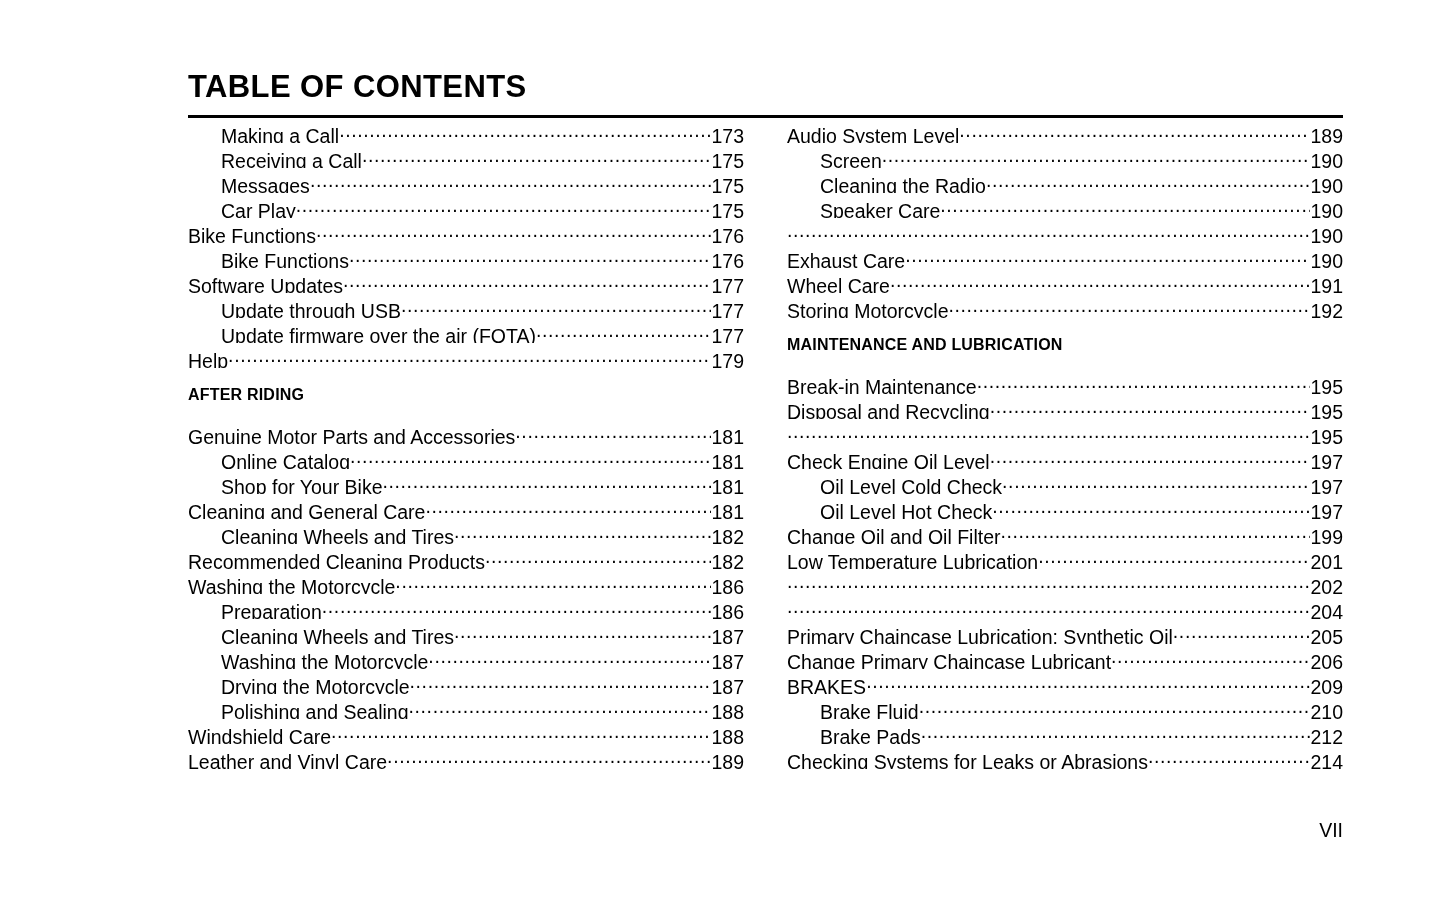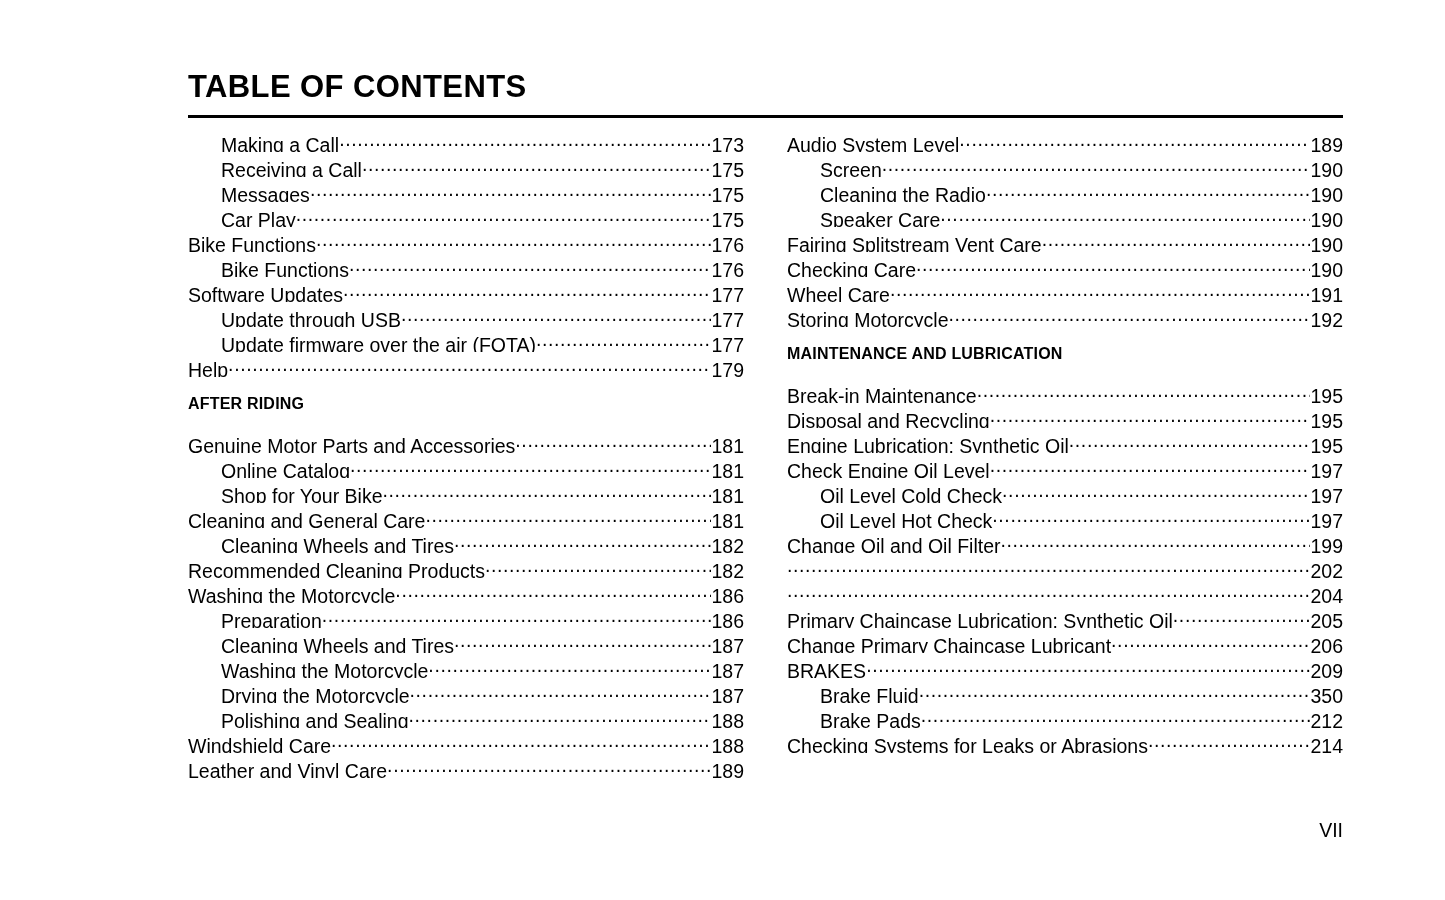--- a/index.html
+++ b/index.html
@@ -33,21 +33,20 @@
   }
   .title-rule {
     margin-top: 9px;
     border-top: 3px solid #000;
     width: 100%;
     height: 0;
   }
   .columns {
     display: flex;
     flex-direction: row;
-    margin-top: 9px;
     width: 100%;
   }
   .col {
     width: 556px;
     flex: 0 0 556px;
   }
   .col-right {
     margin-left: 43px;
   }
   .section-head {
@@ -262,26 +261,25 @@
             <span class="entry-label">Cleaning the Radio</span>
             <span class="entry-leader"></span>
             <span class="entry-page">190</span>
           </li>
           <li class="toc-entry lvl1">
             <span class="entry-label">Speaker Care</span>
             <span class="entry-leader"></span>
             <span class="entry-page">190</span>
           </li>
           <li class="toc-entry">
-            <span class="entry-label">Fairing Splitstream Vent Care</span>
-            <span class="entry-leader"></span>
-            <span class="entry-page">190</span>
-          </li>
-          <li class="toc-entry">
-            <span class="entry-label">Checking Care</span>
+            <span class="entry-leader"></span>
+            <span class="entry-page">190</span>
+          </li>
+          <li class="toc-entry">
+            <span class="entry-label">Exhaust Care</span>
             <span class="entry-leader"></span>
             <span class="entry-page">190</span>
           </li>
           <li class="toc-entry">
             <span class="entry-label">Wheel Care</span>
             <span class="entry-leader"></span>
             <span class="entry-page">191</span>
           </li>
           <li class="toc-entry">
             <span class="entry-label">Storing Motorcycle</span>
@@ -295,21 +293,20 @@
             <span class="entry-label">Break-in Maintenance</span>
             <span class="entry-leader"></span>
             <span class="entry-page">195</span>
           </li>
           <li class="toc-entry">
             <span class="entry-label">Disposal and Recycling</span>
             <span class="entry-leader"></span>
             <span class="entry-page">195</span>
           </li>
           <li class="toc-entry">
-            <span class="entry-label">Engine Lubrication: Synthetic Oil</span>
             <span class="entry-leader"></span>
             <span class="entry-page">195</span>
           </li>
           <li class="toc-entry">
             <span class="entry-label">Check Engine Oil Level</span>
             <span class="entry-leader"></span>
             <span class="entry-page">197</span>
           </li>
           <li class="toc-entry lvl1">
             <span class="entry-label">Oil Level Cold Check</span>
@@ -320,20 +317,25 @@
             <span class="entry-label">Oil Level Hot Check</span>
             <span class="entry-leader"></span>
             <span class="entry-page">197</span>
           </li>
           <li class="toc-entry">
             <span class="entry-label">Change Oil and Oil Filter</span>
             <span class="entry-leader"></span>
             <span class="entry-page">199</span>
           </li>
           <li class="toc-entry">
+            <span class="entry-label">Low Temperature Lubrication</span>
+            <span class="entry-leader"></span>
+            <span class="entry-page">201</span>
+          </li>
+          <li class="toc-entry">
             <span class="entry-leader"></span>
             <span class="entry-page">202</span>
           </li>
           <li class="toc-entry">
             <span class="entry-leader"></span>
             <span class="entry-page">204</span>
           </li>
           <li class="toc-entry">
             <span class="entry-label">Primary Chaincase Lubrication: Synthetic Oil</span>
             <span class="entry-leader"></span>
@@ -345,21 +347,21 @@
             <span class="entry-page">206</span>
           </li>
           <li class="toc-entry">
             <span class="entry-label">BRAKES</span>
             <span class="entry-leader"></span>
             <span class="entry-page">209</span>
           </li>
           <li class="toc-entry lvl1">
             <span class="entry-label">Brake Fluid</span>
             <span class="entry-leader"></span>
-            <span class="entry-page">350</span>
+            <span class="entry-page">210</span>
           </li>
           <li class="toc-entry lvl1">
             <span class="entry-label">Brake Pads</span>
             <span class="entry-leader"></span>
             <span class="entry-page">212</span>
           </li>
           <li class="toc-entry">
             <span class="entry-label">Checking Systems for Leaks or Abrasions</span>
             <span class="entry-leader"></span>
             <span class="entry-page">214</span>

